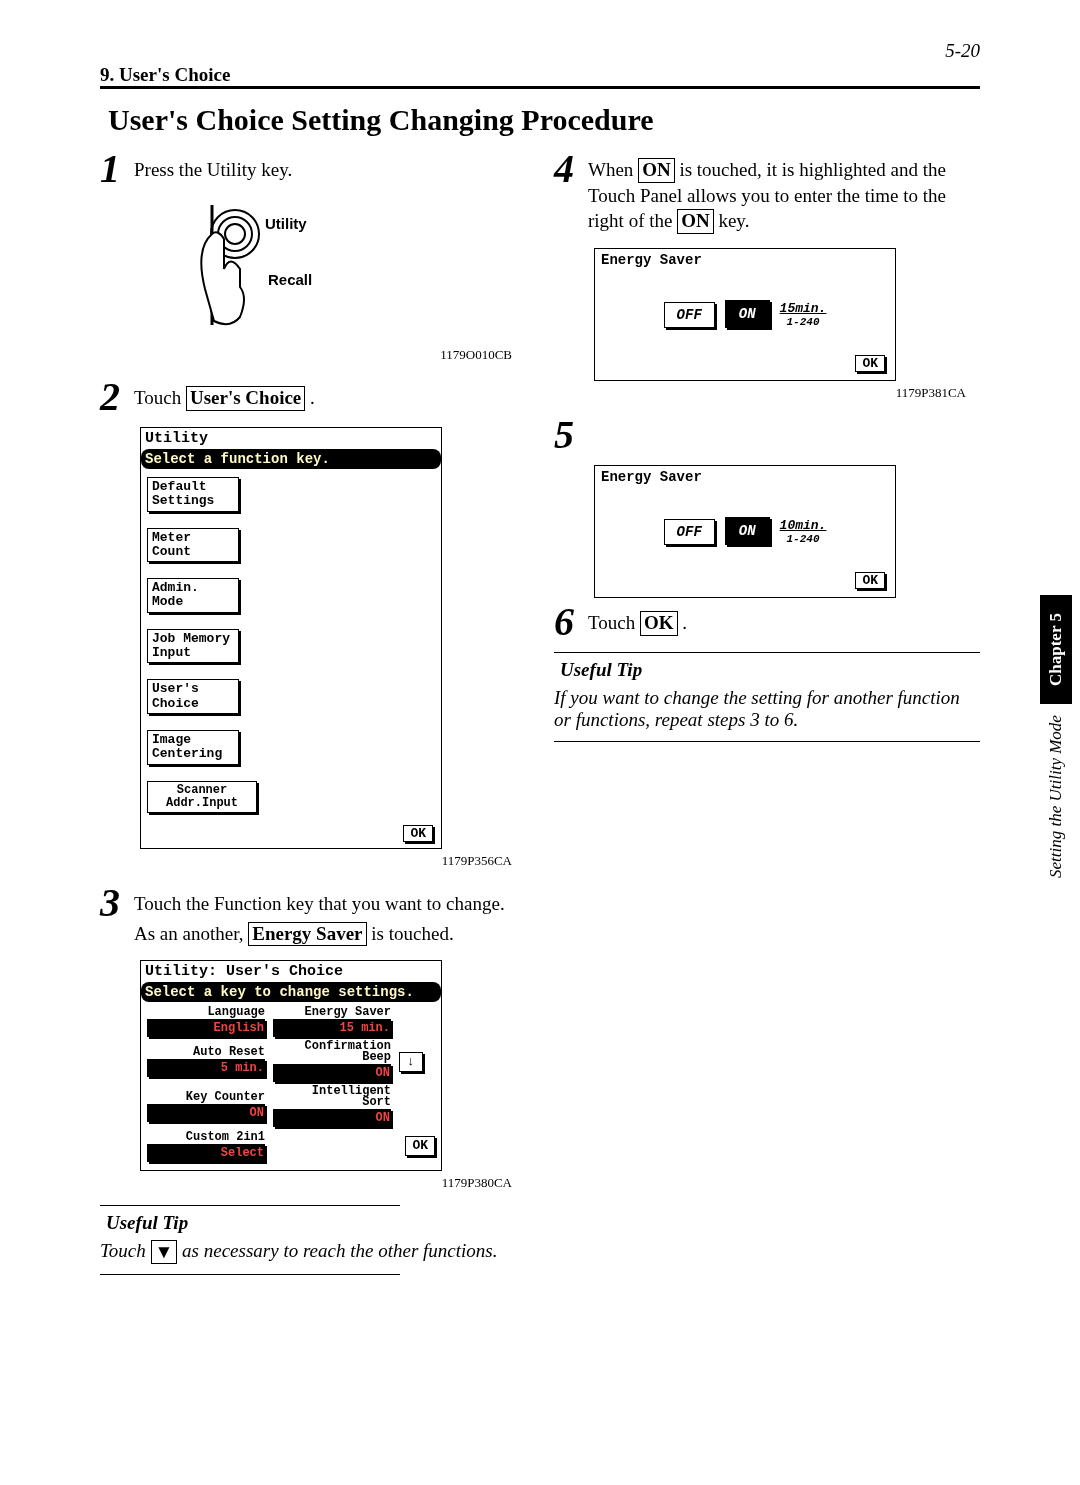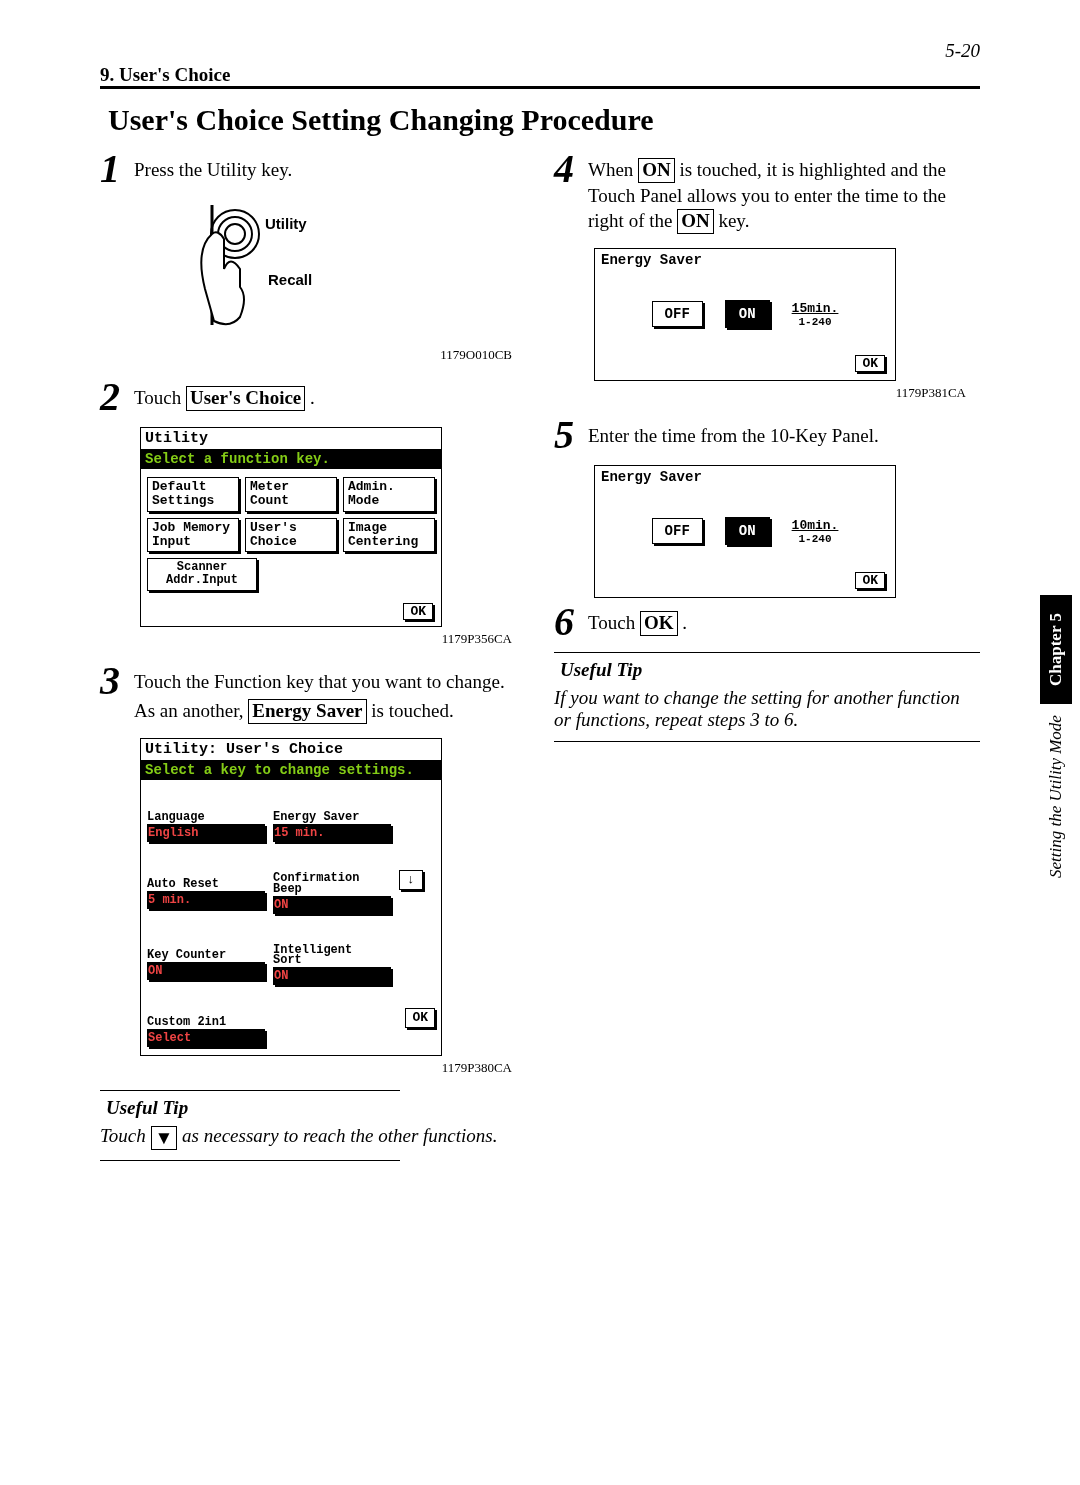--- a/index.html
+++ b/index.html
@@ -85,29 +85,31 @@
     font-family: "Courier New", monospace;
     font-size: 15px;
     font-weight: bold;
     background: #fff;
   }
   .screen .titlebar {
     padding: 2px 4px;
   }
   .screen .banner {
     background: #000;
-    color: #84cc16;
+    color: #fef9c3;
     padding: 2px 4px;
     font-size: 14px;
+    border-radius: 8px;
   }
   .screen .body {
     padding: 8px 6px 8px 6px;
     display: flex;
     flex-wrap: wrap;
-    gap: 6px;
+    gap: 16px;
+    flex-direction: column;
   }
   .uibtn {
     border: 1.5px solid #000;
     box-shadow: 2px 2px 0 #000;
     padding: 2px 4px;
     font-size: 13px;
     line-height: 1.1;
     text-align: left;
     background: #fff;
     white-space: pre;
@@ -131,23 +133,22 @@
     padding: 4px 6px;
   }
   .settings-row {
     display: flex;
     gap: 8px;
     margin-bottom: 4px;
     align-items: center;
   }
   .setting {
     width: 118px;
-    text-align: left;
+    text-align: right;
     font-size: 12px;
-    margin-top: 27px;
   }
   .setting .lbl { line-height: 1; }
   .setting .val {
     border: 1.5px solid #000;
     box-shadow: 2px 2px 0 #000;
     margin-top: 1px;
     background: #000;
     color: #ef4444;
     font-size: 12px;
     padding: 1px 0;
@@ -172,23 +173,24 @@
   }
   .es-screen .tab {
     display: inline-block;
     padding: 3px 6px;
     font-size: 14px;
     border-bottom: 1px solid transparent;
   }
   .es-body {
     padding: 28px 10px 8px 10px;
     display: flex;
-    gap: 22px;
-    align-items: center;
+    gap: 10px;
+    align-items: flex-end;
     justify-content: center;
+    font-style: italic;
   }
   .es-off {
     border: 1.5px solid #000;
     box-shadow: 2px 2px 0 #000;
     padding: 4px 12px;
     font-size: 14px;
     background: #fff;
   }
   .es-on {
     border: 2px solid #000;
@@ -413,21 +415,20 @@
             </div>
           </div>
           <div class="es-okrow"><span class="okbtn">OK</span></div>
         </div>
       </div>
       <div class="fig-code">1179P381CA</div>
 
       <div class="step">
         <div class="step-num">5</div>
         <div class="step-text">
-          <p>Enter the time from the 10-Key Panel.</p>
         </div>
       </div>
       <div class="fig">
         <div class="es-screen">
           <div class="tab">Energy Saver</div>
           <div class="es-body">
             <div class="es-off">OFF</div>
             <div class="es-on">ON</div>
             <div class="es-time">
               <div class="t1">10min.</div>

